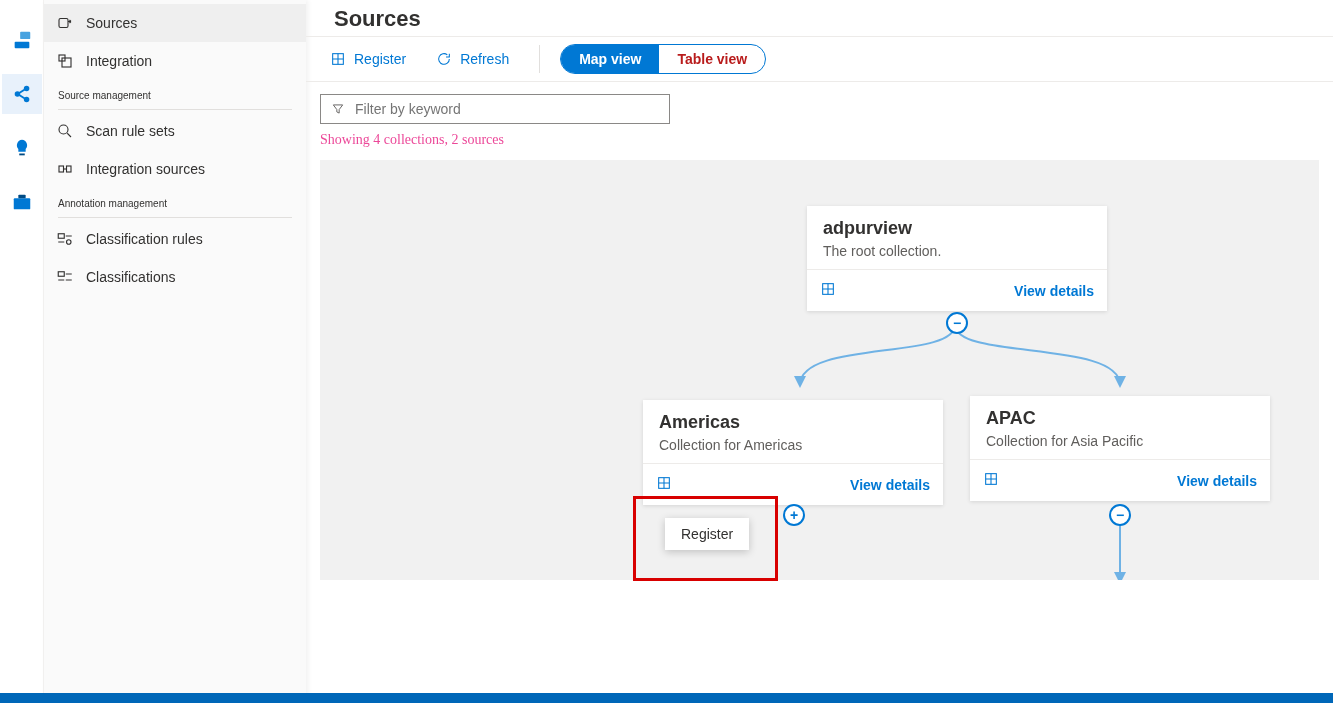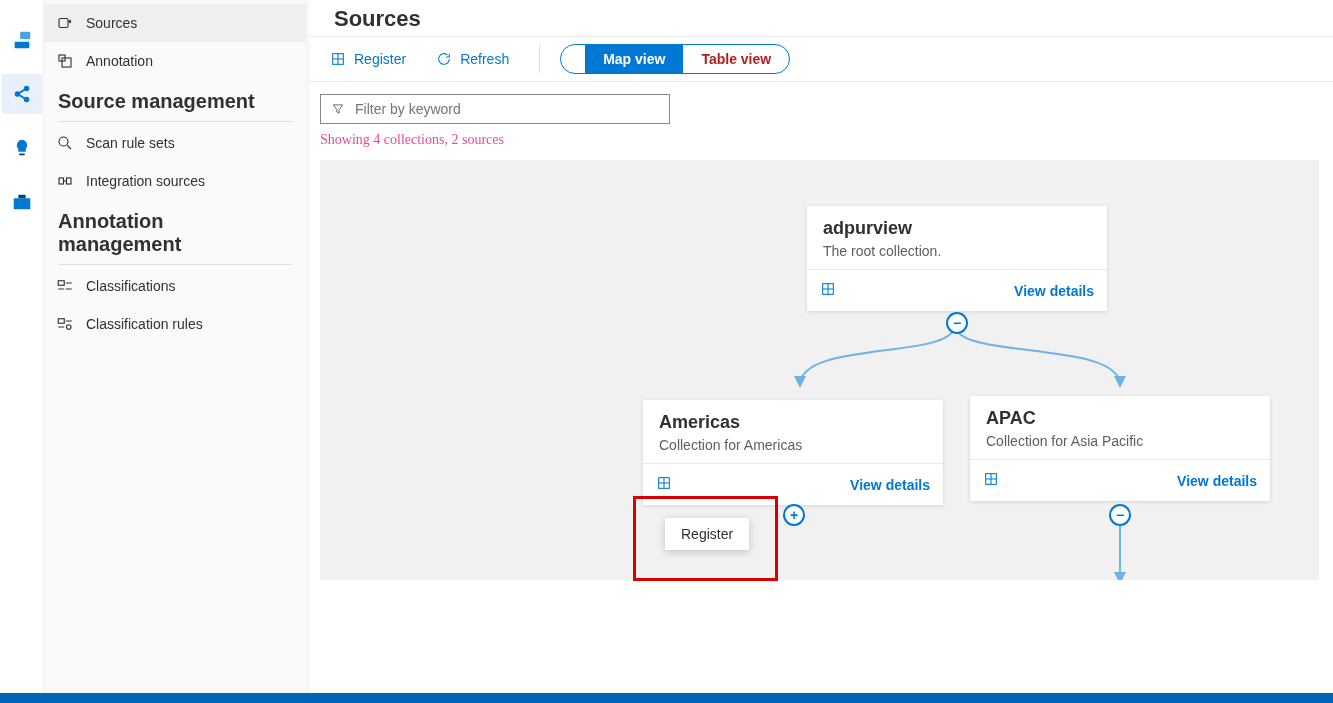--- a/index.html
+++ b/index.html
@@ -9,32 +9,32 @@
   .rail{ width:44px; background:#fff; display:flex; flex-direction:column; align-items:center; padding-top:20px; gap:14px; border-right:1px solid #f3f2f1;}
   .rail .r-icon{width:40px;height:40px;display:flex;align-items:center;justify-content:center;}
   .r-icon svg{width:22px;height:22px;}
   .rail .sel{background:#e8f1fb;}
 
   .sidebar{ width:262px; background:#fafafa; box-shadow:2px 0 5px rgba(0,0,0,.06); display:flex; flex-direction:column; padding-top:4px;}
   .side-item{display:flex;align-items:center;height:38px;padding:0 12px;gap:12px;cursor:pointer;font-size:14px;color:#323130;}
   .side-item.sel{background:#efefef;}
   .side-item .sic{width:18px;height:18px;display:flex;align-items:center;justify-content:center;color:#323130;}
   .side-item .sic svg{width:18px;height:18px;stroke:#323130;fill:none;stroke-width:1.5;}
-  .side-header{font-weight:700;font-size:20px;padding:10px 14px 6px;color:#323130;}
+  .side-header{font-weight:400;font-size:10px;padding:10px 14px 6px;color:#323130;}
   .side-sep{height:1px;background:#e1dfdd;margin:2px 14px;}
 
   .main{flex:1;display:flex;flex-direction:column;min-width:0;}
   .title{font-size:22px;font-weight:600;padding:6px 0 4px 28px;}
   .toolbar{display:flex;align-items:center;height:46px;border-top:1px solid #edebe9;border-bottom:1px solid #edebe9;padding-left:14px;gap:10px;}
   .tb-btn{display:flex;align-items:center;gap:8px;color:#0078d4;font-size:14px;padding:6px 10px;cursor:pointer;}
   .tb-btn svg{width:16px;height:16px;stroke:#0078d4;fill:none;stroke-width:1.6;}
   .tb-sep{width:1px;height:28px;background:#e1dfdd;margin:0 10px;}
   .viewtoggle{display:flex;border:1px solid #0078d4;border-radius:16px;overflow:hidden;height:30px;}
   .vt{padding:0 18px;display:flex;align-items:center;font-size:14px;cursor:pointer;color:#b91c1c;font-weight:600;}
-  .vt.sel{background:#0078d4;color:#fff;margin-left:24px;}
+  .vt.sel{background:#0078d4;color:#fff;}
   .filterbar{display:flex;align-items:center;padding:12px 14px 6px;}
   .filterinput{display:flex;align-items:center;border:1px solid #8a8886;width:350px;height:30px;padding:6px 10px;gap:10px;color:#605e5c;}
   .filterinput input{border:none;outline:none;font-size:14px;flex:1;background:transparent;color:#323130;}
   .countline{font-size:14px;color:#ec4899;padding:2px 14px;font-family:Liberation Serif, serif;}
   .canvaswrap{flex:1;padding:10px 14px;min-height:0;}
   .canvas{position:relative;height:420px;background:#f1f1f1;}
 
   .card{position:absolute;background:#fff;box-shadow:0 1px 4px rgba(0,0,0,.12);width:300px;}
   .card .chead{padding:12px 16px 10px;}
   .card .ctitle{font-weight:600;font-size:18px;color:#323130;margin-bottom:4px;}
@@ -95,21 +95,21 @@
       </span>
     <span>Sources</span>
   </div>
   <div class="side-item">
     <span class="sic">
         <svg viewBox="0 0 24 24">
           <rect x="4" y="4" width="8" height="8"></rect>
           <rect x="8" y="8" width="12" height="12"></rect>
         </svg>
       </span>
-    <span>Annotation</span>
+    <span>Integration</span>
   </div>
   <div class="side-header">Source management</div>
   <div class="side-sep"></div>
   <div class="side-item">
     <span class="sic">
         <svg viewBox="0 0 24 24">
           <circle cx="10" cy="10" r="6"></circle>
           <path d="M15 15l5 5"></path>
         </svg>
       </span>
@@ -124,34 +124,34 @@
         </svg>
       </span>
     <span>Integration sources</span>
   </div>
   <div class="side-header">Annotation management</div>
   <div class="side-sep"></div>
   <div class="side-item">
     <span class="sic">
         <svg viewBox="0 0 24 24">
           <rect x="3" y="5" width="8" height="6"></rect>
-          <path d="M13 8h8m-8 8h8M3 16h8"></path>
-        </svg>
-      </span>
-    <span>Classifications</span>
-  </div>
-  <div class="side-item">
-    <span class="sic">
-        <svg viewBox="0 0 24 24">
-          <rect x="3" y="5" width="8" height="6"></rect>
           <path d="M13 8h8M3 16h8"></path>
           <circle cx="17" cy="16" r="3"></circle>
         </svg>
       </span>
     <span>Classification rules</span>
+  </div>
+  <div class="side-item">
+    <span class="sic">
+        <svg viewBox="0 0 24 24">
+          <rect x="3" y="5" width="8" height="6"></rect>
+          <path d="M13 8h8m-8 8h8M3 16h8"></path>
+        </svg>
+      </span>
+    <span>Classifications</span>
   </div>
 </div>
 
 <div class="main">
   <div class="title">Sources</div>
   <div class="toolbar">
     <div class="tb-btn">
       <svg viewBox="0 0 24 24">
           <rect x="4" y="4" width="16" height="16"></rect>
           <path d="M4 12h16M12 4v16"></path>

